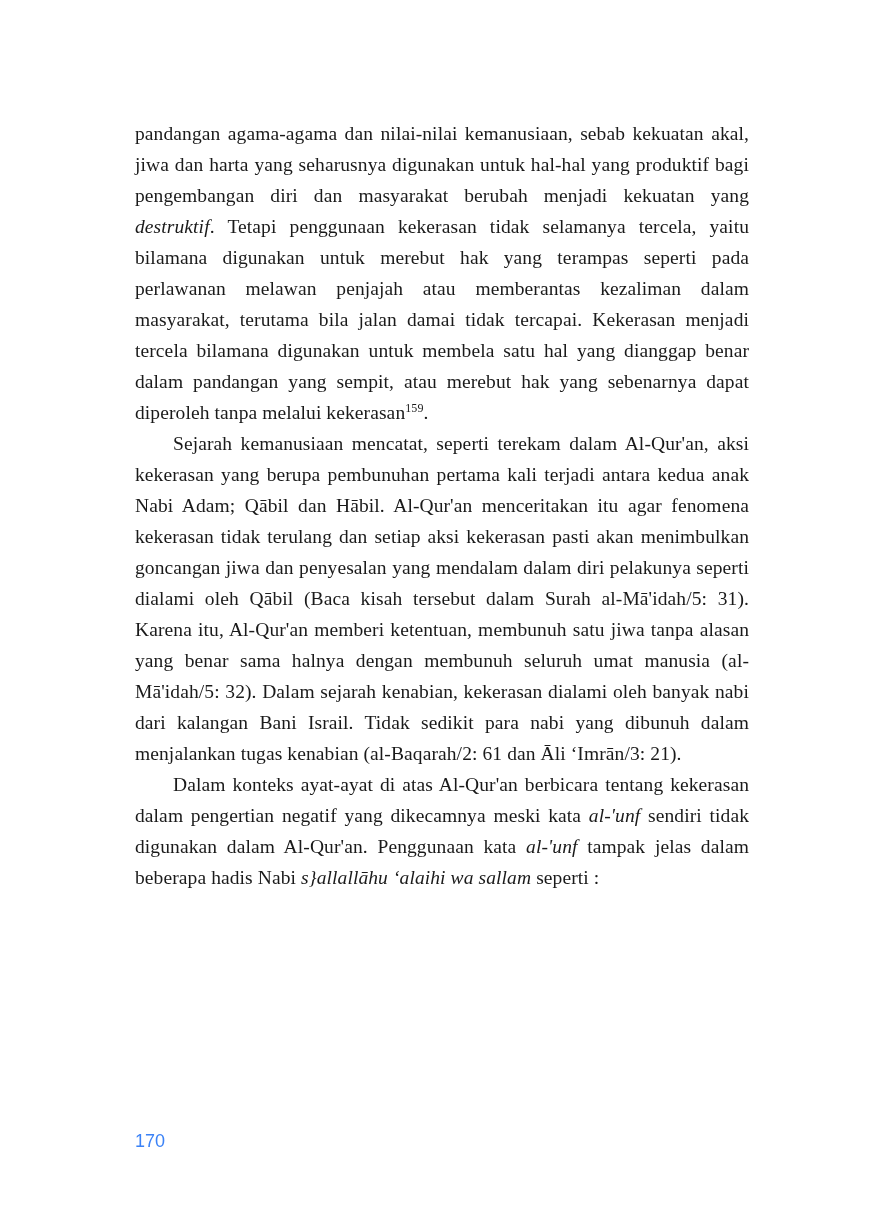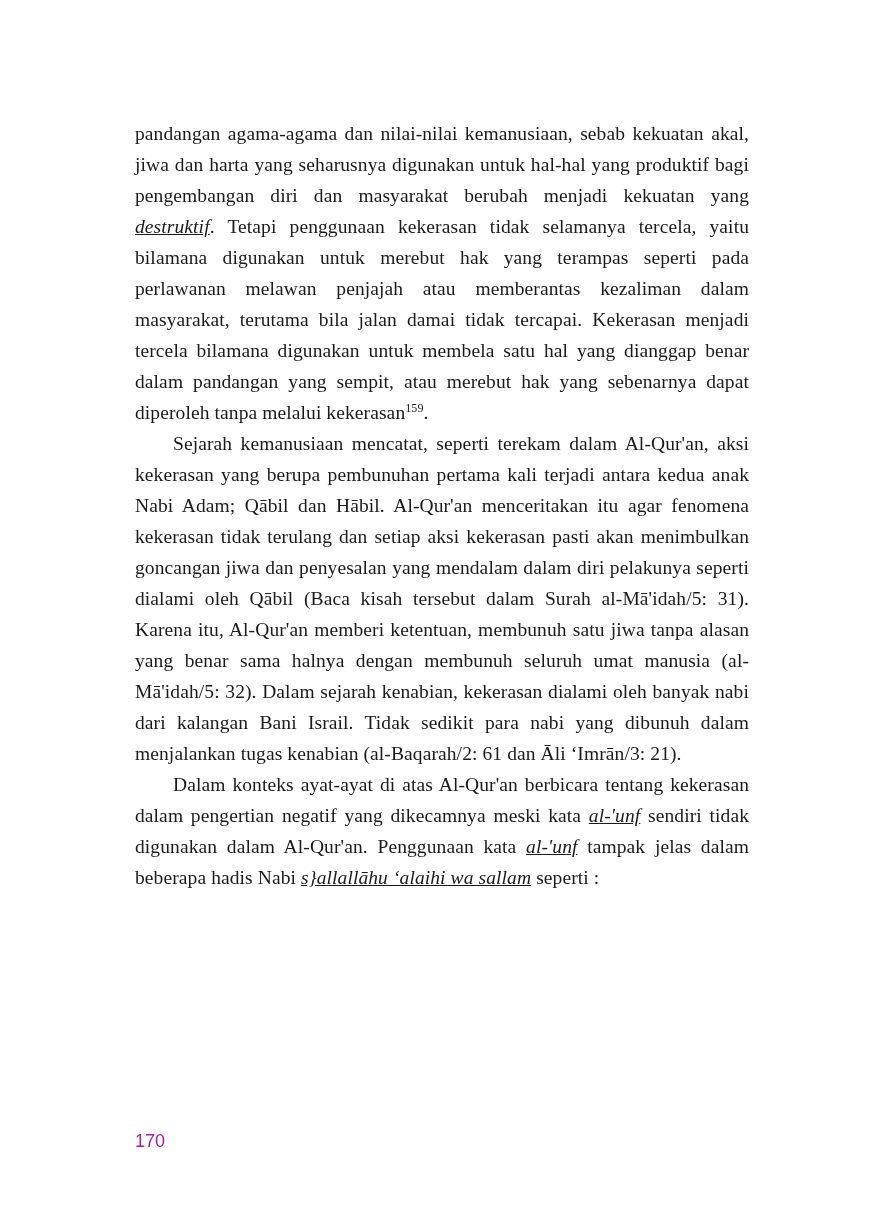--- a/index.html
+++ b/index.html
@@ -31,35 +31,34 @@
     font-size: 19.5px;
     line-height: 31px;
     text-align: justify;
     letter-spacing: 0.1px;
   }
   p.para.indent {
     text-indent: 38px;
   }
   .it {
     font-style: italic;
-    text-decoration: underline;
   }
   .sup {
     font-size: 12px;
     line-height: 0;
     vertical-align: 7px;
     margin-top: 43px;
   }
   .page-number {
     position: absolute;
     left: 135px;
     top: 1131px;
     font-size: 18px;
     font-family: "Liberation Sans", sans-serif;
-    color: #a21caf;
+    color: #3b82f6;
   }
 </style>
 </head>
 <body>
 
 <div class="page">
   <div class="text-block">
 
     <p class="para"><span>pandangan agama-agama dan nilai-nilai kemanusiaan, sebab kekuatan akal, jiwa dan harta yang seharusnya digunakan untuk hal-hal yang produktif bagi pengembangan diri dan masyarakat berubah menjadi kekuatan yang </span><span class="it">destruktif</span><span>. Tetapi penggunaan kekerasan tidak selamanya tercela, yaitu bilamana digunakan untuk merebut hak yang terampas  seperti pada perlawanan melawan penjajah atau memberantas kezaliman dalam masyarakat, terutama bila jalan damai tidak tercapai. Kekerasan menjadi tercela bilamana digunakan untuk membela satu hal yang dianggap benar dalam pandangan yang sempit, atau merebut hak yang sebenarnya dapat diperoleh tanpa melalui kekerasan</span><span class="sup">159</span><span>.</span></p>
 

